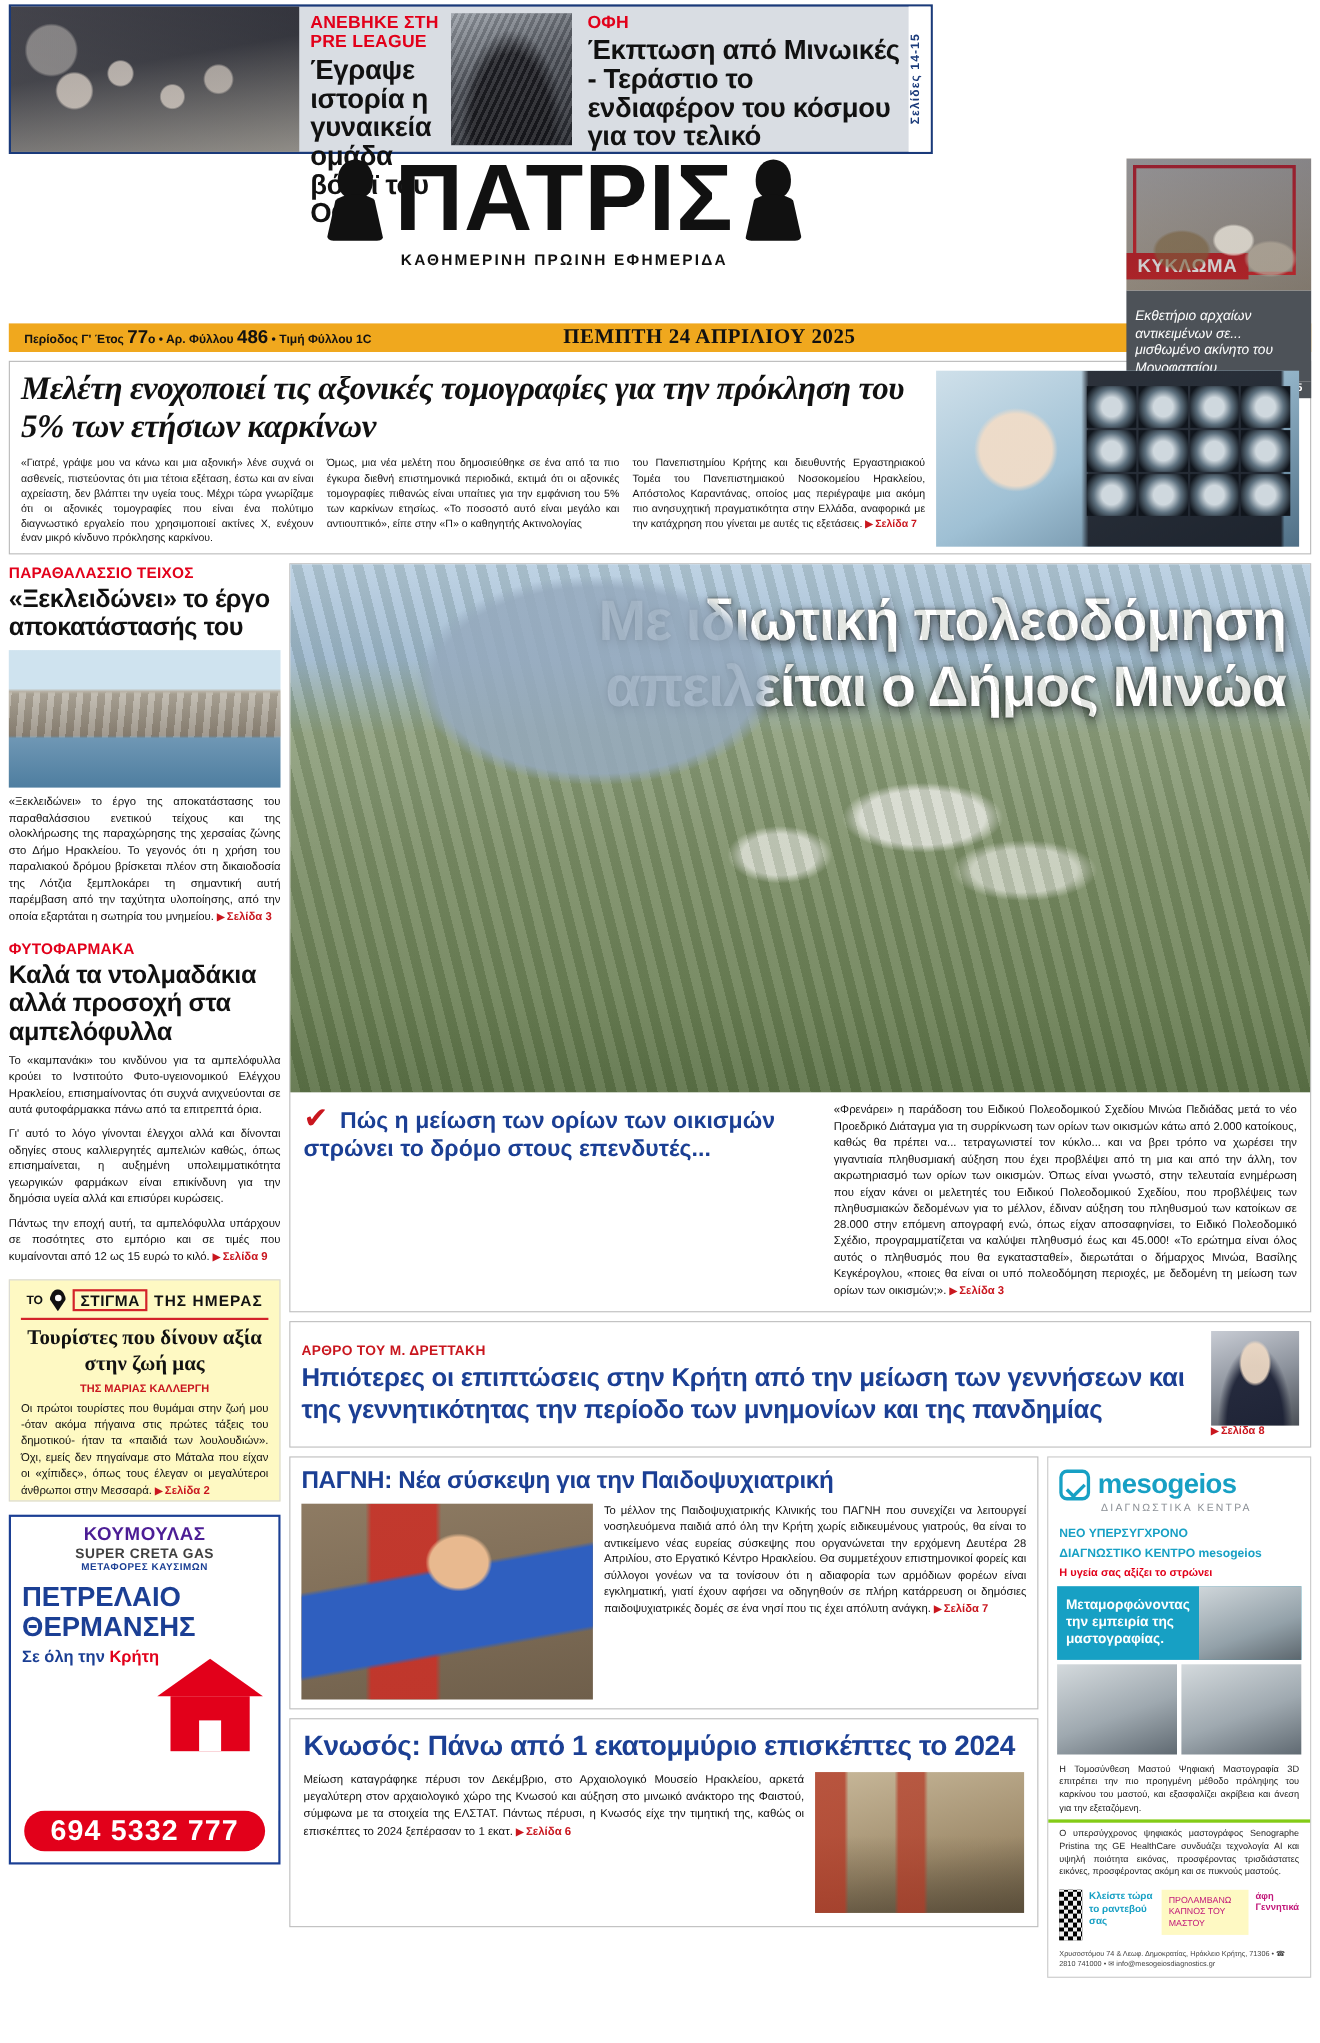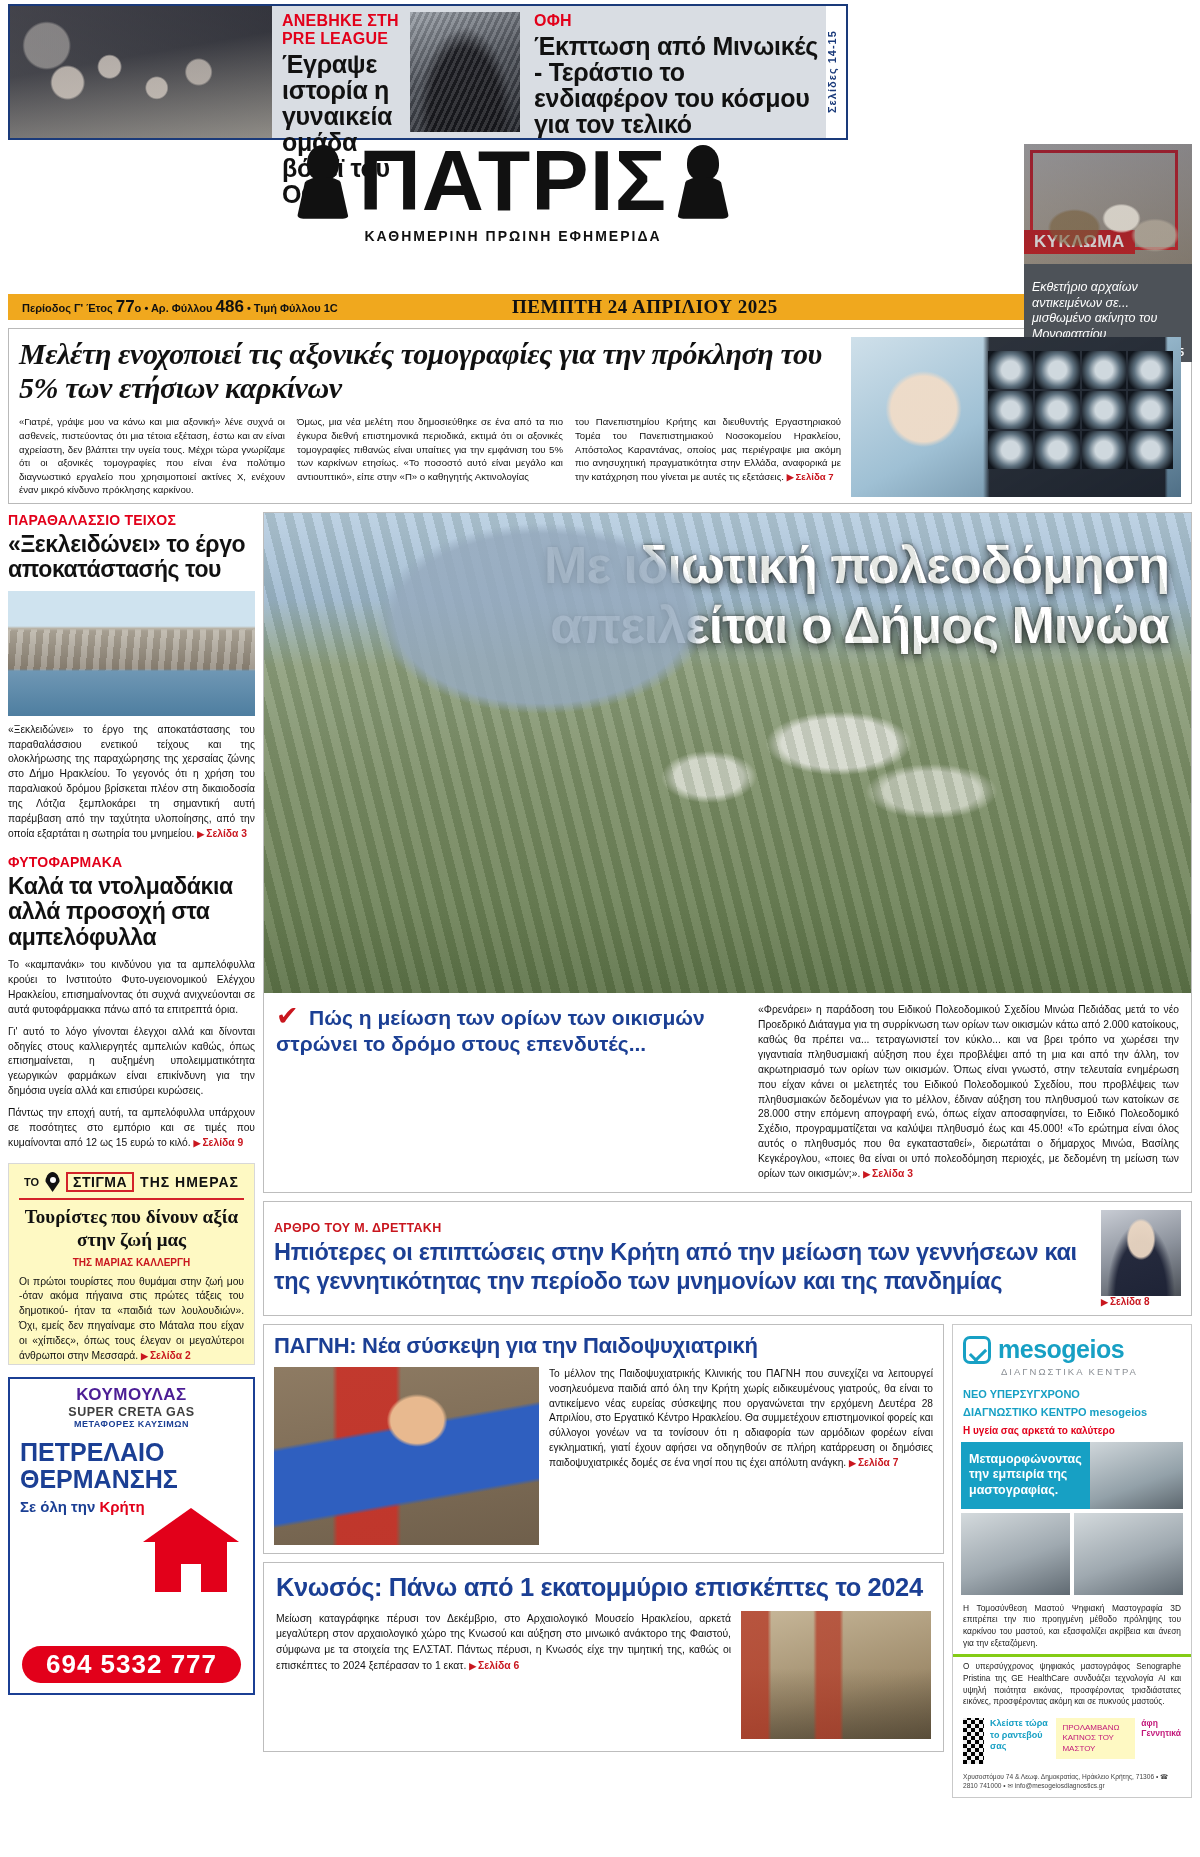--- a/index.html
+++ b/index.html
@@ -429,21 +429,21 @@
 
         <div class="bcolR">
           <div class="meso">
             <div class="meso-logo">
               <span class="meso-mark"></span>
               <span class="meso-name">mesogeios</span>
             </div>
             <div class="meso-sub">ΔΙΑΓΝΩΣΤΙΚΑ ΚΕΝΤΡΑ</div>
             <div class="meso-t1">ΝΕΟ ΥΠΕΡΣΥΓΧΡΟΝΟ</div>
             <div class="meso-t1">ΔΙΑΓΝΩΣΤΙΚΟ ΚΕΝΤΡΟ mesogeios</div>
-            <div class="meso-t2">Η υγεία σας αρκετά το καλύτερο</div>
+            <div class="meso-t2">Η υγεία σας αξίζει το στρώνει</div>
             <div class="meso-hero">
               <div class="meso-hero-txt">Μεταμορφώνοντας την εμπειρία της μαστογραφίας.</div>
               <div class="meso-hero-img"></div>
             </div>
             <div class="meso-imgs">
               <div></div>
               <div></div>
             </div>
             <div class="meso-body">Η Τομοσύνθεση Μαστού Ψηφιακή Μαστογραφία 3D επιτρέπει την πιο προηγμένη μέθοδο πρόληψης του καρκίνου του μαστού, και εξασφαλίζει ακρίβεια και άνεση για την εξεταζόμενη.</div>
             <div class="meso-body2">Ο υπερσύγχρονος ψηφιακός μαστογράφος Senographe Pristina της GE HealthCare συνδυάζει τεχνολογία AI και υψηλή ποιότητα εικόνας, προσφέροντας τρισδιάστατες εικόνες, προσφέροντας ακόμη και σε πυκνούς μαστούς.</div>

